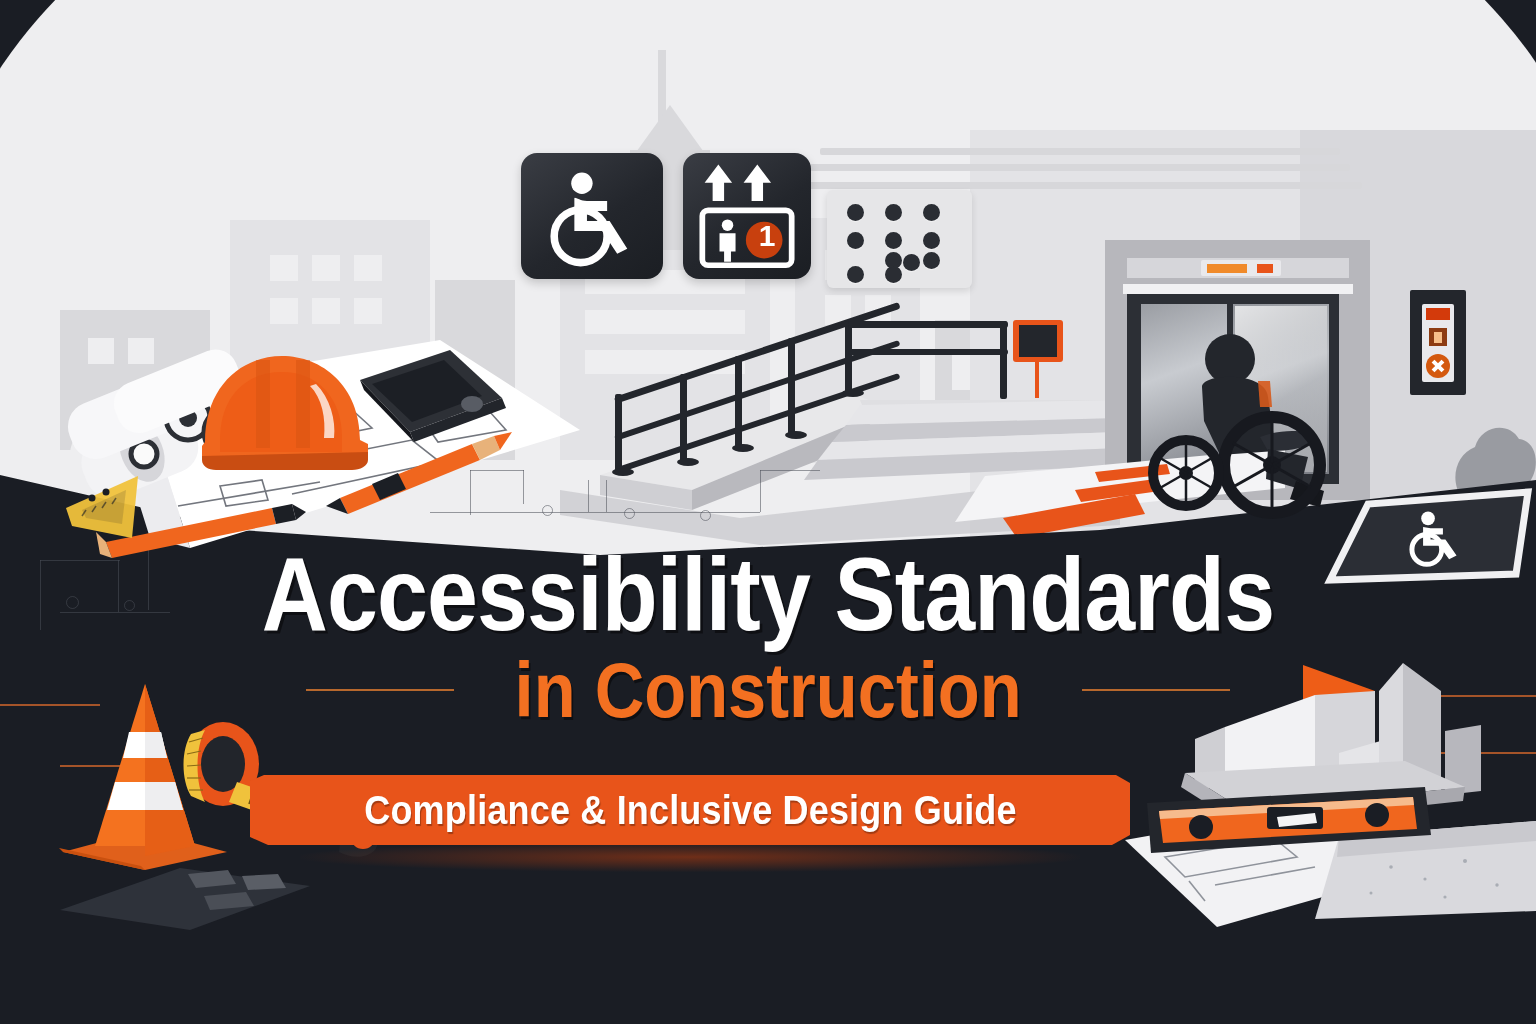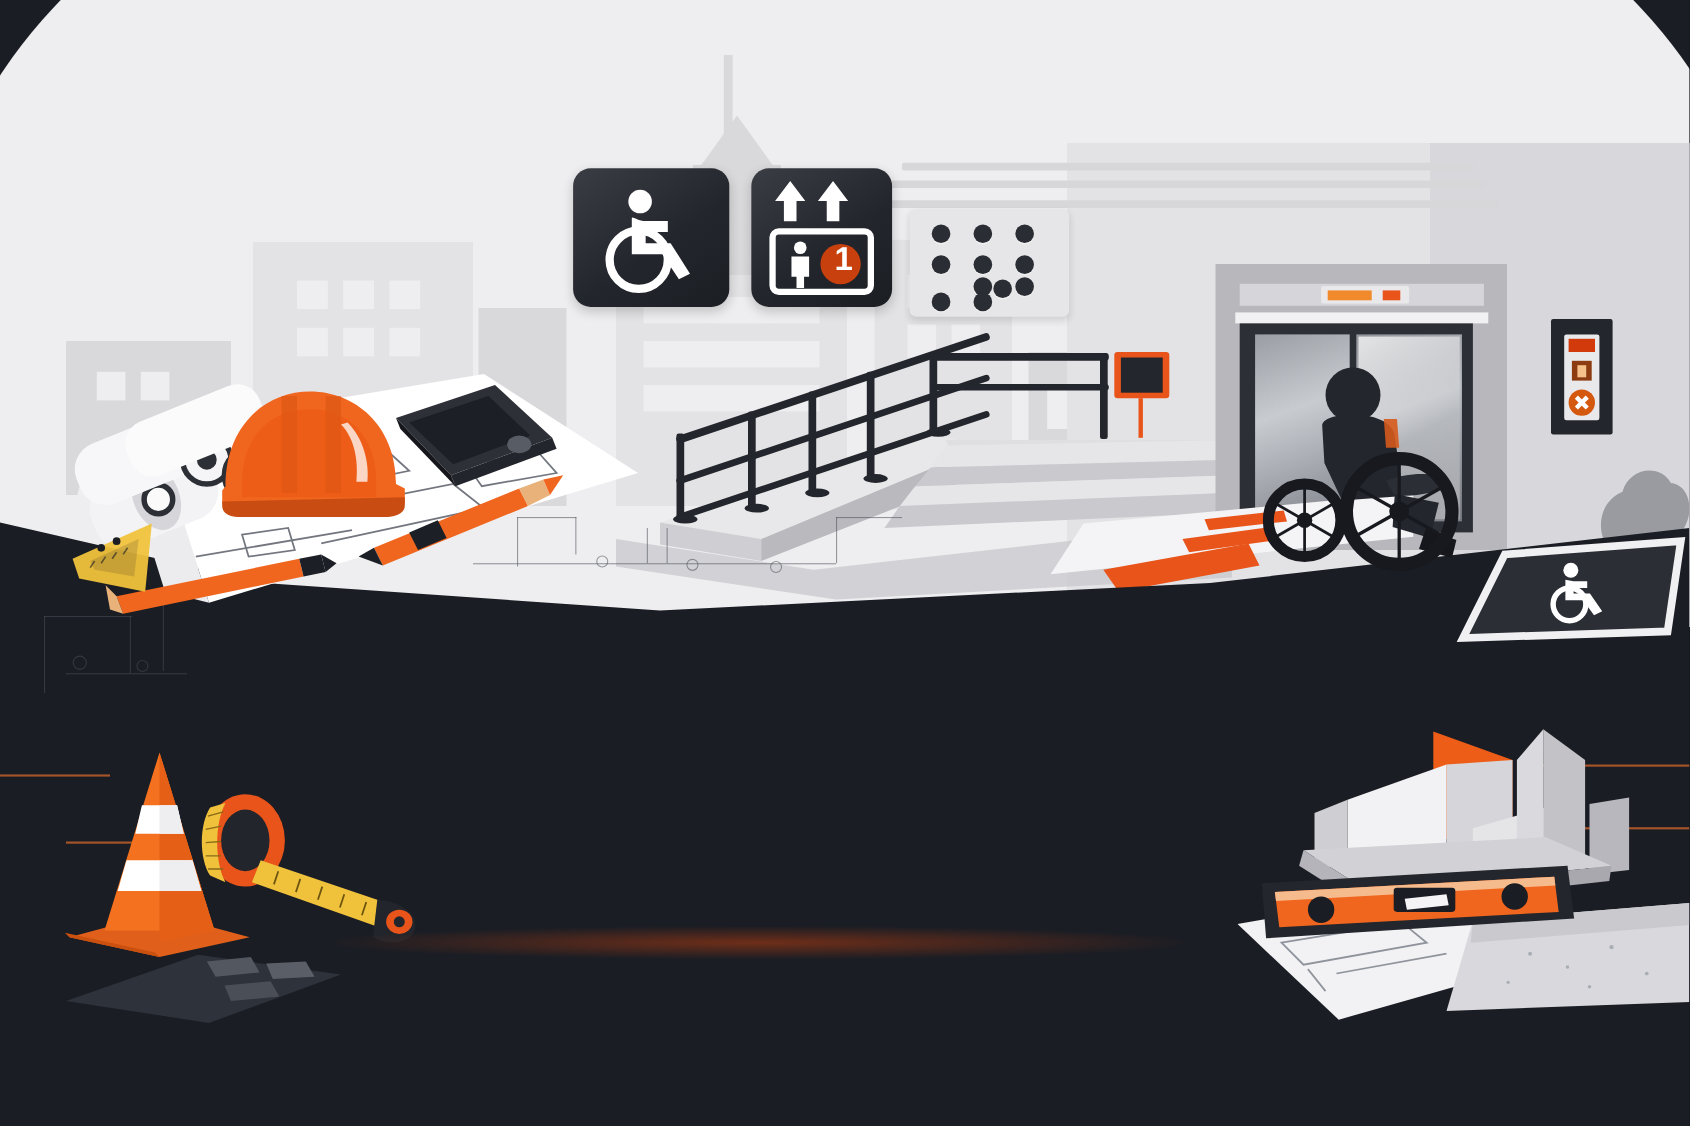--- a/index.html
+++ b/index.html
@@ -438,27 +438,38 @@
       <polygon points="10,110 48,34 208,22 196,104" fill="#2b2e35"></polygon>
       <polygon points="10,110 48,34 208,22 196,104" fill="none" stroke="#f0f0f2" stroke-width="7"></polygon>
       <g transform="translate(82,36) scale(0.62)" fill="#ffffff">
         <circle cx="42" cy="20" r="11"></circle>
         <path d="M34 34 L34 64 L60 64 L76 86 L88 80 L70 54 L46 54 L46 46 L66 46 L66 36 L46 36 Z"></path>
         <circle cx="40" cy="70" r="24" fill="none" stroke="#ffffff" stroke-width="8"></circle>
       </g>
     </svg>
   </div>
 
+  <div class="title-wrap">
+    <div class="title-main">Accessibility Standards</div>
+    <div class="sub-row">
+      <div class="rule"></div>
+      <div class="title-sub">in Construction</div>
+      <div class="rule"></div>
+    </div>
+  </div>
 
   <div class="accent-line" style="left:0px;top:704px;width:100px;"></div>
   <div class="accent-line" style="left:60px;top:765px;width:95px;"></div>
   <div class="accent-line" style="left:1388px;top:695px;width:148px;"></div>
   <div class="accent-line" style="left:1398px;top:752px;width:138px;"></div>
 
   <div class="banner-shadow"></div>
+  <div class="banner">
+    <div class="banner-text">Compliance &amp; Inclusive Design Guide</div>
+  </div>
 
   <div class="cone-wrap" style="left:45px;top:670px;width:210px;height:200px;">
     <svg width="210" height="200" viewBox="0 0 210 200">
       <polygon points="18,182 100,160 182,182 100,200" fill="#e0601b"></polygon>
       <polygon points="100,14 150,176 50,176" fill="#f4721f"></polygon>
       <polygon points="100,14 150,176 100,186" fill="#e65f16"></polygon>
       <polygon points="84,62 116,62 122,88 78,88" fill="#ffffff"></polygon>
       <polygon points="70,112 130,112 138,140 62,140" fill="#ffffff"></polygon>
       <polygon points="100,62 116,62 122,88 100,88" fill="#eeeef0"></polygon>
       <polygon points="100,112 130,112 138,140 100,140" fill="#eeeef0"></polygon>

